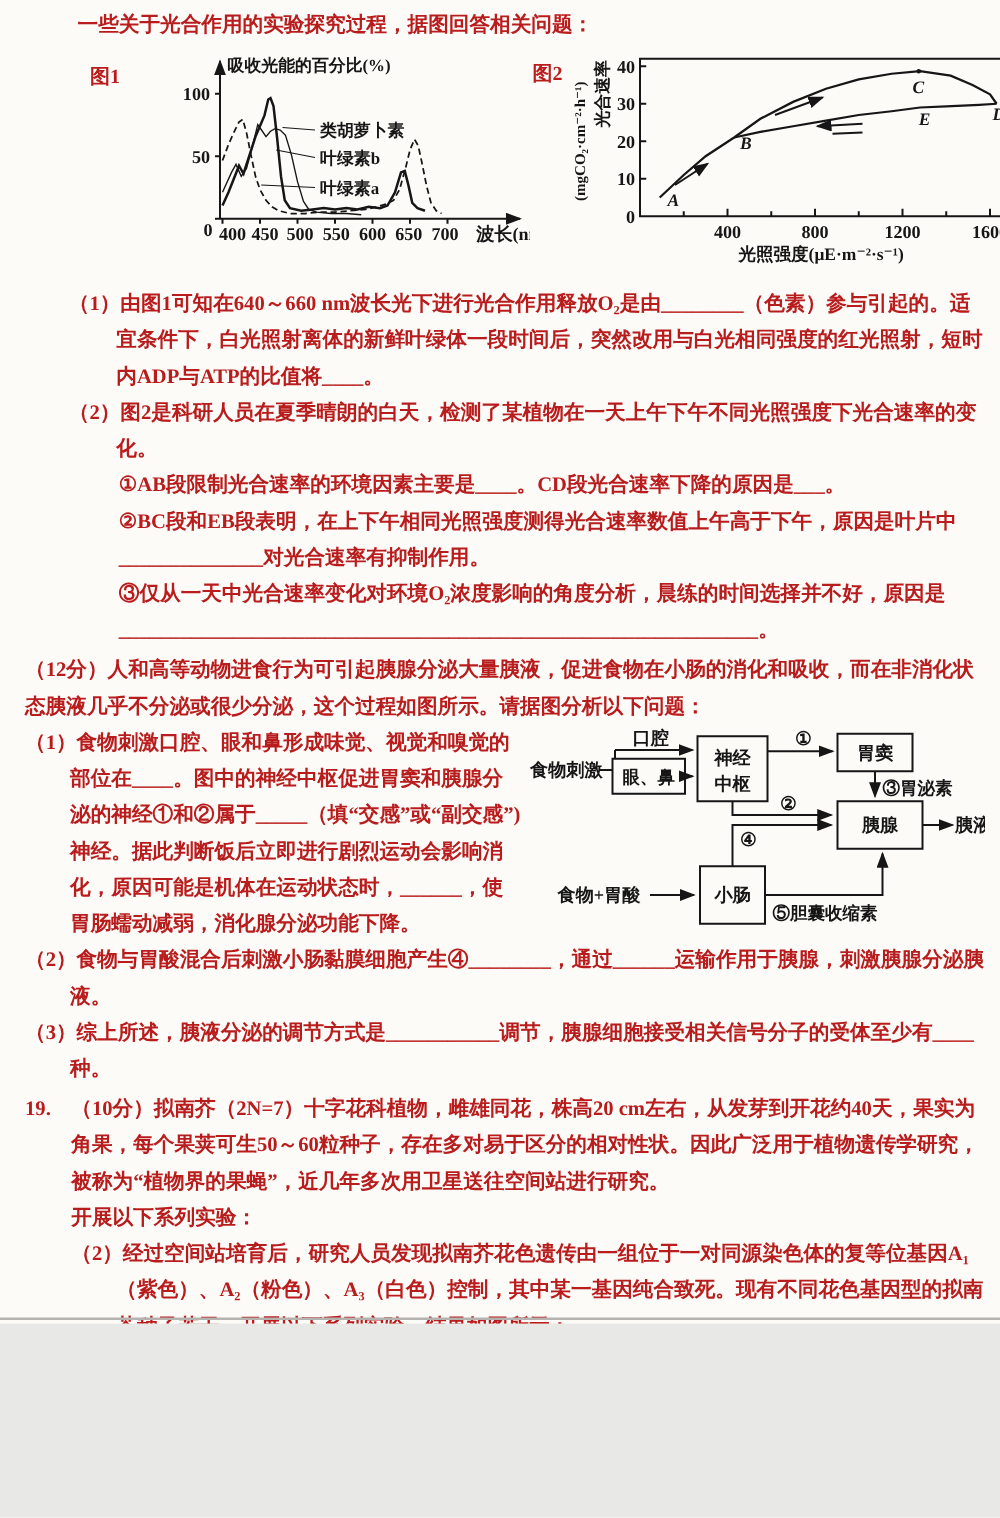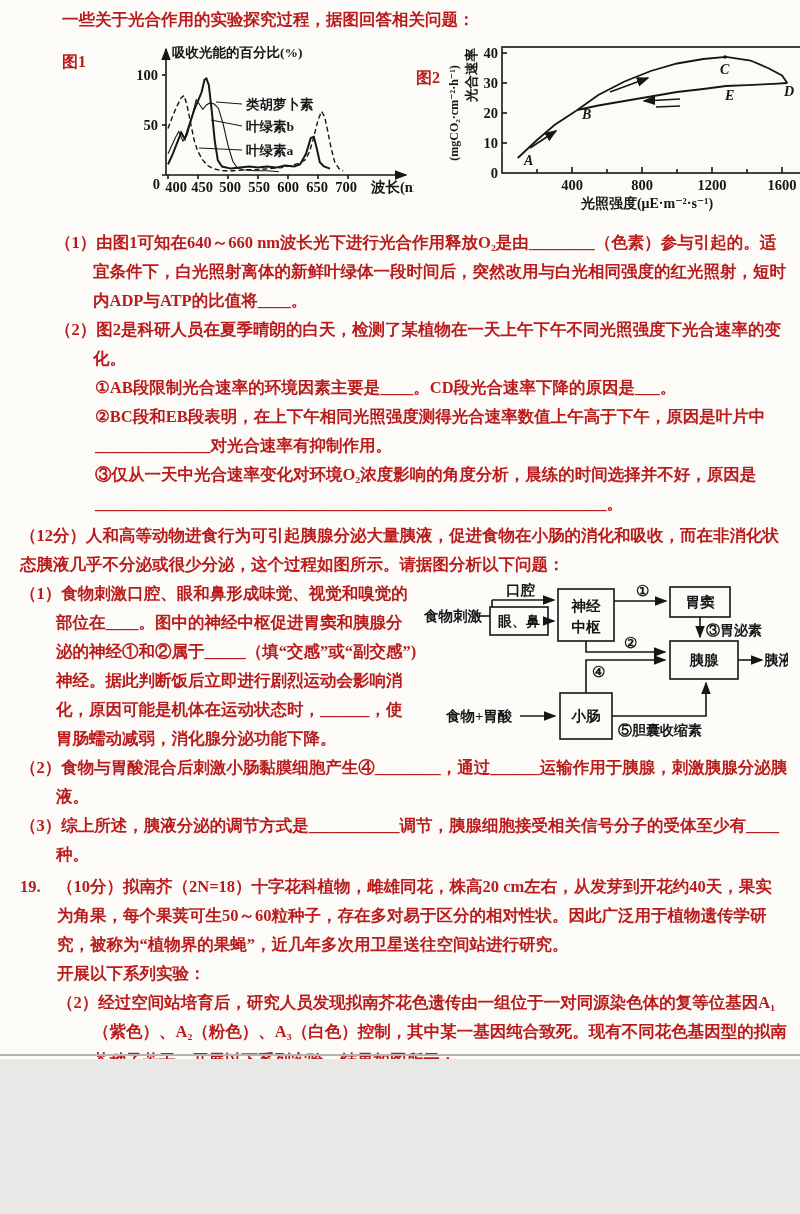--- a/index.html
+++ b/index.html
@@ -3,24 +3,24 @@
 <meta charset="utf-8">
 <style>
   html,body{margin:0;padding:0;background:#e8e8e6;}
   .page{position:relative;width:800px;height:1059px;background:#fcfbf8;overflow:hidden;
         font-family:"Liberation Serif","DejaVu Serif",serif;font-weight:600;
         color:#b91c1c;font-size:16.5px;line-height:29px;}
   .content{padding:5px 12px 0 20px;}
   p{margin:0;}
   .intro{padding-left:42px;}
   .figrow{display:flex;margin:1px 0 4px 42px;}
-  .fig1wrap{position:relative;width:352px;flex:none;}
+  .fig1wrap{position:relative;width:352px;flex:none;margin-left:10px;}
   .fig2wrap{position:relative;flex:none;margin-left:2px;}
   .figlabel{position:absolute;left:0;top:12px;font-size:16px;font-weight:700;}
-  .fig2wrap .figlabel{top:28px;}
+  .fig2wrap .figlabel{top:10px;}
   .fig1wrap svg{margin-left:26px;}
   .fig2wrap svg{margin-left:26px;}
   svg text{font-family:"Liberation Serif","DejaVu Serif",serif;font-weight:600;fill:#161616;}
   .items{padding-left:35px;}
   .item{padding-left:38px;text-indent:-38px;}
   .subitem{padding-left:40px;text-indent:0;}
   .qrow{display:flex;margin-top:3px;}
   .qnum{width:37px;flex:none;}
   .qbody{flex:1;min-width:0;}
   .qbody .item{padding-left:36px;text-indent:-36px;}
@@ -198,21 +198,21 @@
           <div class="clear"></div>
         </div>
         <p class="item">（2）食物与胃酸混合后刺激小肠黏膜细胞产生④________，通过______运输作用于胰腺，刺激胰腺分泌胰液。</p>
         <p class="item">（3）综上所述，胰液分泌的调节方式是___________调节，胰腺细胞接受相关信号分子的受体至少有____种。</p>
       </div>
     </div>
 
     <div class="qrow">
       <span class="qnum">19.</span>
       <div class="qbody">
-        <p>（10分）拟南芥（2N=18）十字花科植物，雌雄同花，株高20 cm左右，从发芽到开花约40天，果实为角果，每个果荚可生50～60粒种子，存在多对易于区分的相对性状。因此广泛用于植物遗传学研究，被称为“植物界的果蝇”，近几年多次用卫星送往空间站进行研究。</p>
+        <p>（10分）拟南芥（2N=7）十字花科植物，雌雄同花，株高20 cm左右，从发芽到开花约40天，果实为角果，每个果荚可生50～60粒种子，存在多对易于区分的相对性状。因此广泛用于植物遗传学研究，被称为“植物界的果蝇”，近几年多次用卫星送往空间站进行研究。</p>
         <p>开展以下系列实验：</p>
         <p class="item">（2）经过空间站培育后，研究人员发现拟南芥花色遗传由一组位于一对同源染色体的复等位基因A₁（紫色）、A₂（粉色）、A₃（白色）控制，其中某一基因纯合致死。现有不同花色基因型的拟南芥种子若干，开展以下系列实验，结果如图所示：</p>
       </div>
     </div>
 
     <p class="footer">生物　第5页（共6页）</p>
   </div>
 
   <div class="bottom-edge"></div>
 </div>

